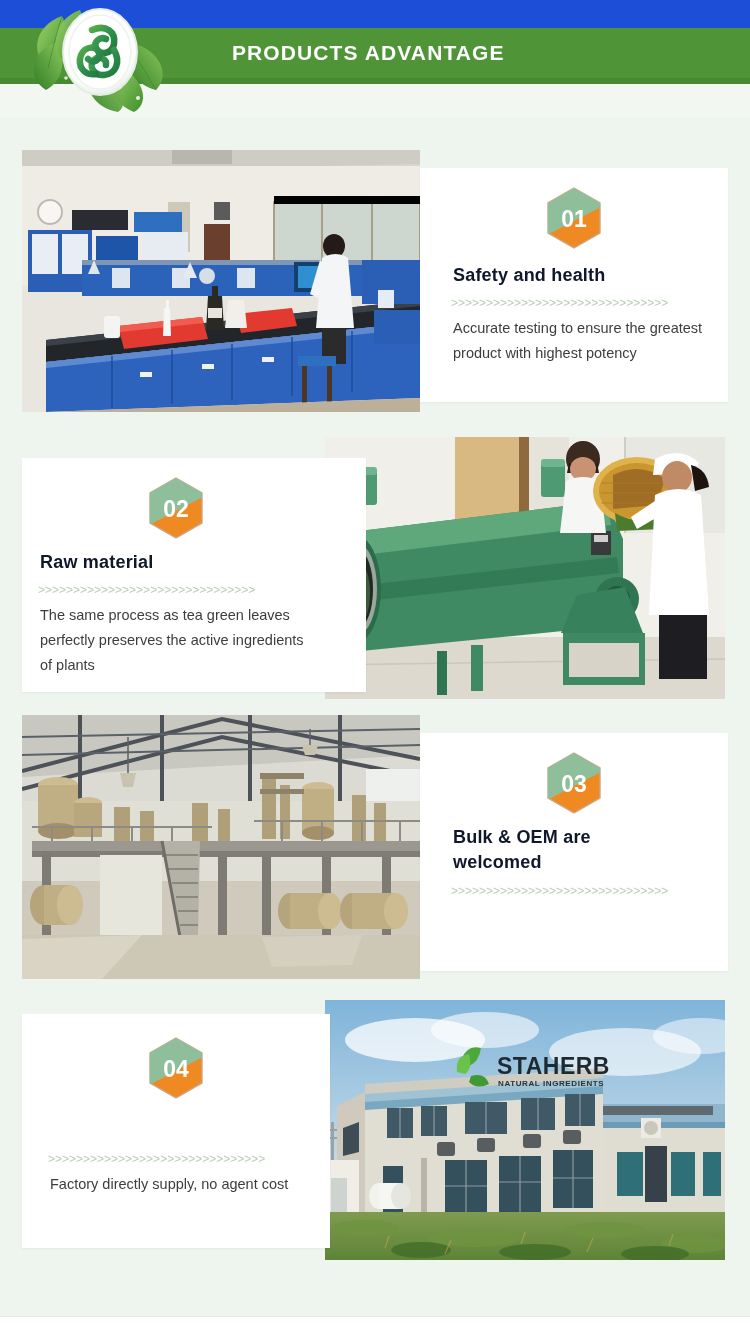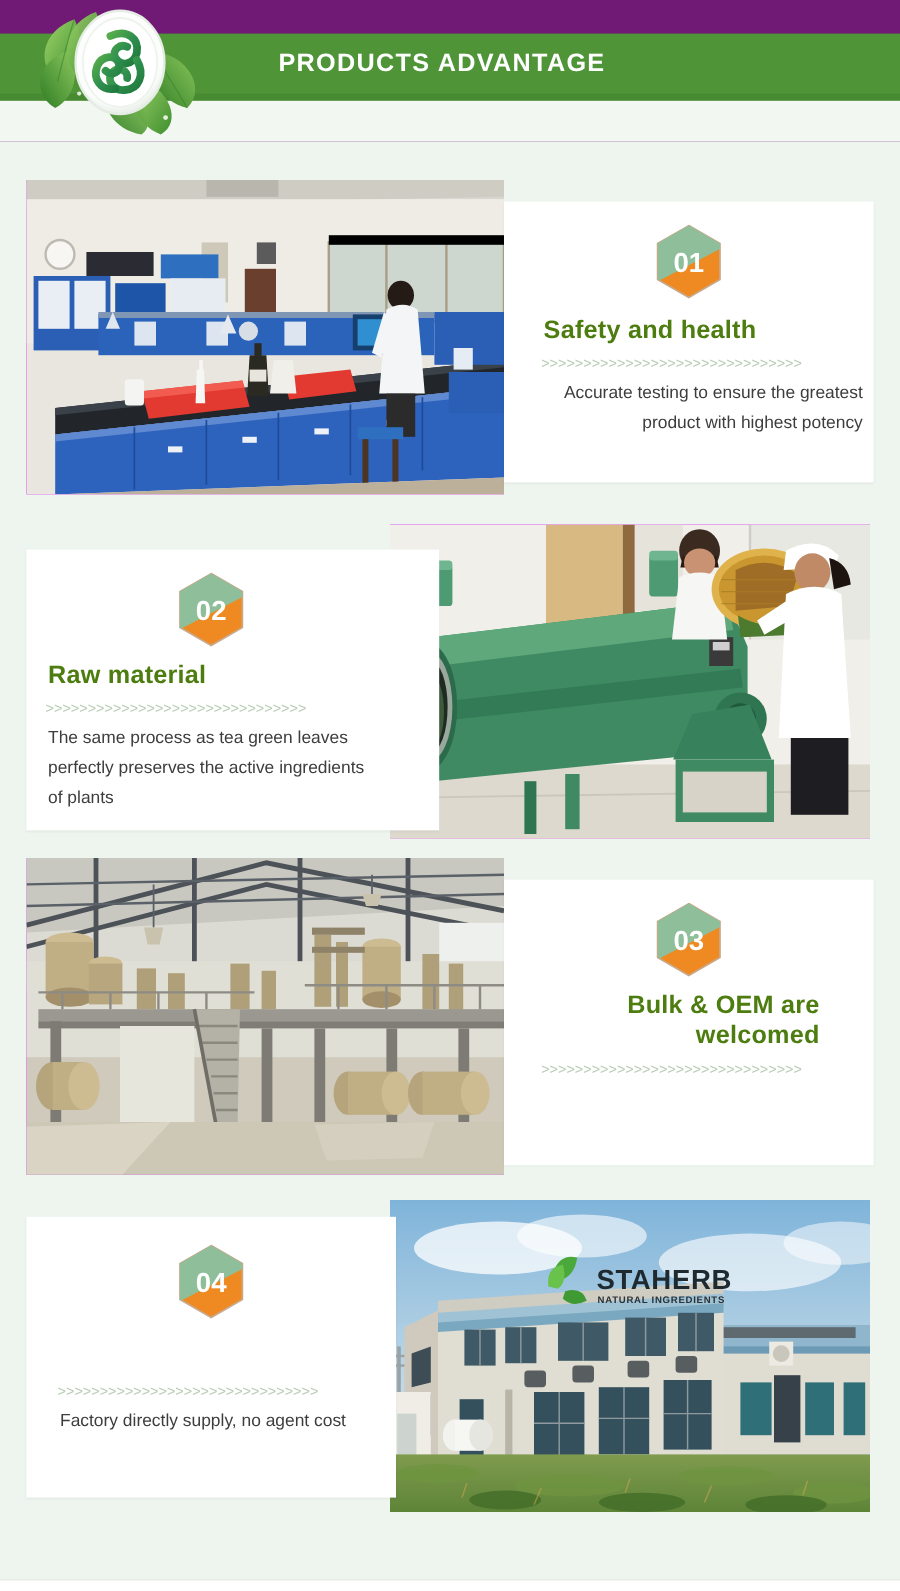--- a/index.html
+++ b/index.html
@@ -5,21 +5,21 @@
   * { margin:0; padding:0; box-sizing:border-box; }
   html,body { width:750px; height:1326px; }
   body {
     background:#eef5ef;
     font-family:"Liberation Sans", sans-serif;
     position:relative;
     overflow:hidden;
   }
 
   
-  .header { position:relative; height:118px; background:#701a75; }
+  .header { position:relative; height:118px; background:#1d4ed8; }
   .header-band {
     position:absolute; left:0; top:28px; width:750px; height:56px;
     background:#4f9437;
   }
   .header-band-shade {
     position:absolute; left:0; top:78px; width:750px; height:6px;
     background:#478a31;
   }
   .header-title {
     position:absolute; left:232px; top:41px;
@@ -44,21 +44,21 @@
     position:absolute; background:#ffffff;
     box-shadow:0 1px 2px rgba(0,0,0,0.05);
   }
 
   
   .hex { position:absolute; width:58px; height:64px; }
   .hex svg { display:block; }
 
   .heading {
     position:absolute;
-    font-size:21px; font-weight:bold; color:#4d7c0f;
+    font-size:18px; font-weight:bold; color:#0f172a;
     line-height:25px; letter-spacing:0.2px;
   }
   .chevrons {
     position:absolute;
     font-size:12px; color:#b9cdb5; letter-spacing:0px;
     font-family:"Liberation Sans", sans-serif;
     white-space:nowrap; overflow:hidden;
   }
   .body-text {
     position:absolute;
@@ -232,21 +232,21 @@
         </defs>
         <polygon points="29,2 55,17 55,47 29,62 3,47 3,17" fill="#ef8a22" stroke="#c9a98a" stroke-width="1.4"></polygon>
         <g clip-path="url(#hxc1)">
           <polygon points="0,0 58,0 58,20 0,50" fill="#8fbf9a"></polygon>
         </g>
         <text x="29" y="41" text-anchor="middle" font-family="Liberation Sans, sans-serif" font-size="23" font-weight="bold" fill="#ffffff">01</text>
       </svg>
     </div>
     <div class="heading" style="left:33px; top:95px; width:265px;">Safety and health</div>
     <div class="chevrons" style="left:31px; top:128px; width:254px;">&gt;&gt;&gt;&gt;&gt;&gt;&gt;&gt;&gt;&gt;&gt;&gt;&gt;&gt;&gt;&gt;&gt;&gt;&gt;&gt;&gt;&gt;&gt;&gt;&gt;&gt;&gt;&gt;&gt;&gt;&gt;</div>
-    <div class="body-text" style="left:33px; top:148px; width:266px;text-align:right;">Accurate testing to ensure the greatest product with highest potency</div>
+    <div class="body-text" style="left:33px; top:148px; width:266px;">Accurate testing to ensure the greatest product with highest potency</div>
   </div>
 </div>
 
 <div class="row" style="top:437px; height:262px;">
 
   <div class="photo" style="left:325px; top:0px; width:400px; height:262px;">
     <svg width="400" height="262" viewBox="0 0 400 262" preserveAspectRatio="none">
       <rect width="400" height="262" fill="#f2f2ee"></rect>
 
       <rect x="0" y="0" width="400" height="200" fill="#f0efe9"></rect>
@@ -445,21 +445,21 @@
               <polygon points="29,2 55,17 55,47 29,62 3,47 3,17"></polygon>
             </clipPath>
         </defs>
         <polygon points="29,2 55,17 55,47 29,62 3,47 3,17" fill="#ef8a22" stroke="#c9a98a" stroke-width="1.4"></polygon>
         <g clip-path="url(#hxc3)">
           <polygon points="0,0 58,0 58,20 0,50" fill="#8fbf9a"></polygon>
         </g>
         <text x="29" y="41" text-anchor="middle" font-family="Liberation Sans, sans-serif" font-size="23" font-weight="bold" fill="#ffffff">03</text>
       </svg>
     </div>
-    <div class="heading" style="left:33px; top:92px; width:230px;text-align:right;">Bulk &amp; OEM are welcomed</div>
+    <div class="heading" style="left:33px; top:92px; width:230px;">Bulk &amp; OEM are welcomed</div>
     <div class="chevrons" style="left:31px; top:151px; width:254px;">&gt;&gt;&gt;&gt;&gt;&gt;&gt;&gt;&gt;&gt;&gt;&gt;&gt;&gt;&gt;&gt;&gt;&gt;&gt;&gt;&gt;&gt;&gt;&gt;&gt;&gt;&gt;&gt;&gt;&gt;&gt;</div>
   </div>
 </div>
 
 <div class="row" style="top:1000px; height:262px;">
 
   <div class="photo" style="left:325px; top:0px; width:400px; height:260px;">
     <svg width="400" height="260" viewBox="0 0 400 260" preserveAspectRatio="none">
       <defs>
         <linearGradient id="sky4" x1="0" y1="0" x2="0" y2="1">

